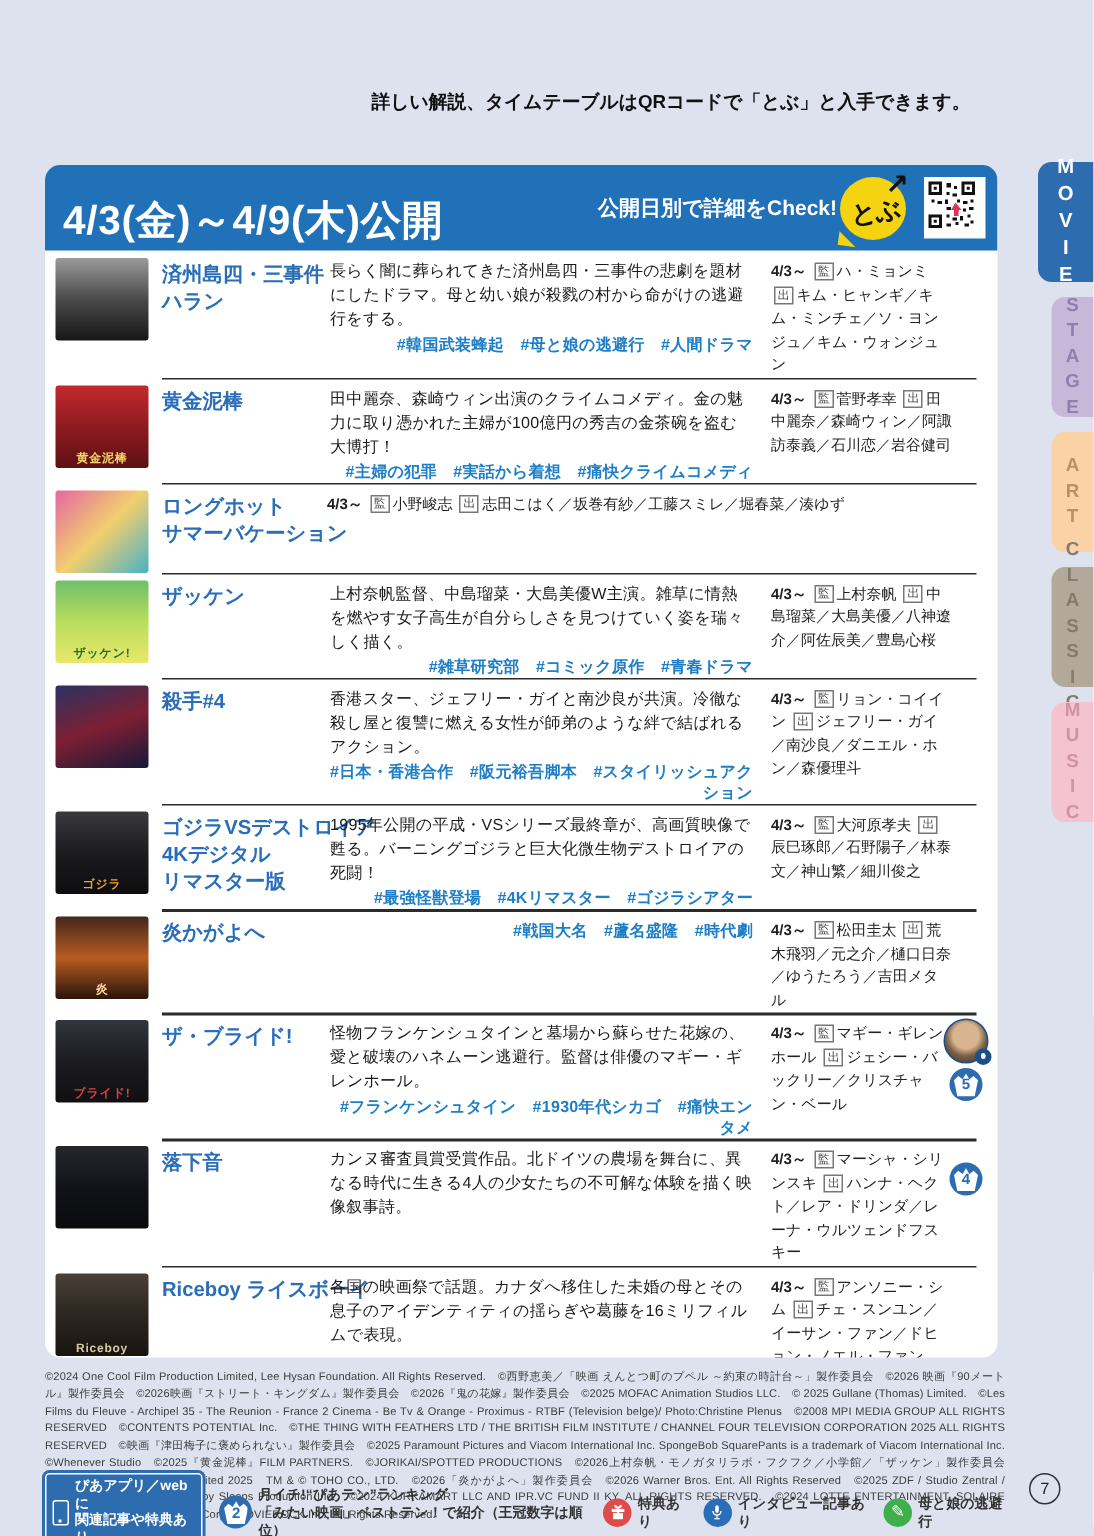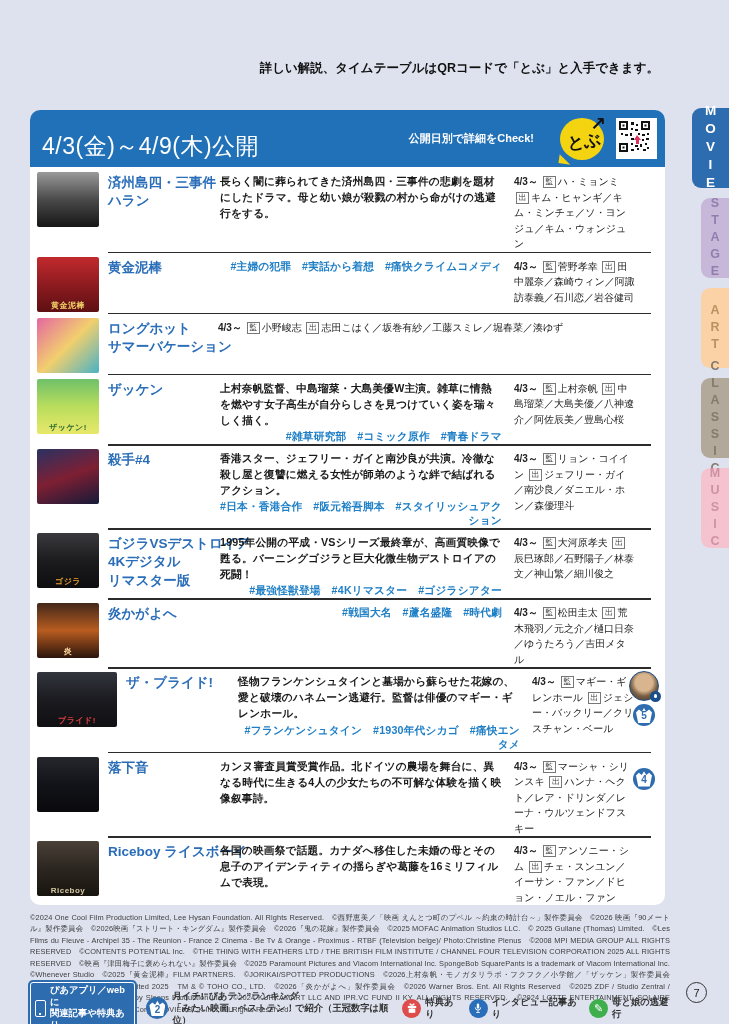--- a/index.html
+++ b/index.html
@@ -3,43 +3,43 @@
 <meta charset="utf-8">
 <style>
   html,body{margin:0;padding:0;}
   body{
     width:729px;height:1024px;position:relative;overflow:hidden;
     background:#dde2ee;
     font-family:"Liberation Sans","DejaVu Sans",sans-serif;
     -webkit-font-smoothing:antialiased;
   }
   
-  .top-note{position:absolute;top:60px;right:70px;font-size:12.5px;font-weight:700;color:#111;}
+  .top-note{position:absolute;top:60px;right:82px;font-size:12.5px;font-weight:700;color:#111;}
   
   .card{position:absolute;left:30px;top:110px;width:635px;height:795px;background:#fff;border-radius:10px;overflow:hidden;}
   .card-header{height:57px;background:#2171b8;display:flex;align-items:center;position:relative;}
-  .card-header .band-title{color:#fff;font-size:23px;font-weight:400;margin:16px 0 0 12px;letter-spacing:.5px;}
-  .card-header .check-label{color:#fff;font-size:11px;font-weight:700;margin-left:auto;margin-right:24px;}
+  .card-header .band-title{color:#fff;font-size:27px;font-weight:700;margin:16px 0 0 12px;letter-spacing:.5px;}
+  .card-header .check-label{color:#fff;font-size:14px;font-weight:700;margin-left:auto;margin-right:0;}
   .tobu-logo{position:relative;width:52px;height:50px;margin-right:6px;flex:0 0 auto;}
   .tobu-bubble{position:absolute;left:2px;top:4px;width:44px;height:42px;background:#f4d411;border-radius:50%;}
   .tobu-tail{position:absolute;left:1px;bottom:0;width:0;height:0;border-left:12px solid #f4d411;border-top:9px solid transparent;transform:rotate(8deg);}
   .tobu-text{position:absolute;left:9px;top:16px;font-size:17px;font-weight:700;color:#111;transform:rotate(-8deg);letter-spacing:-1px;}
   .tobu-arrow{position:absolute;right:4px;top:-2px;font-size:19px;font-weight:700;color:#111;}
   .qr{width:37px;height:37px;background:#fff;margin-right:8px;flex:0 0 auto;padding:2px;}
   .qr svg{display:block;width:33px;height:33px;}
   
   .movie-list{position:absolute;top:57px;left:0;right:0;bottom:0;display:flex;flex-direction:column;}
   .movie-row{flex:1 1 0;display:flex;position:relative;align-items:flex-start;padding-top:5px;box-sizing:border-box;}
   .movie-row:not(.first)::before{content:"";position:absolute;top:0;left:78px;right:14px;height:1.5px;background:#2b2b2b;}
   .poster{width:62px;height:55px;margin:0 9px 0 7px;border-radius:2px;position:relative;flex:0 0 auto;overflow:hidden;}
   .thumb-label{position:absolute;bottom:1px;left:0;width:100%;text-align:center;font-size:8px;font-weight:700;letter-spacing:.5px;}
   .m-title{width:108px;flex:0 0 auto;color:#2a6db8;font-weight:700;font-size:13.5px;line-height:1.35;padding-top:2px;}
   .m-title div{white-space:nowrap;}
   .m-body{width:296px;flex:0 0 auto;padding:1px 10px 0 4px;box-sizing:border-box;}
-  .m-desc{font-size:10.7px;font-weight:700;color:#1a1a1a;line-height:1.5;letter-spacing:.2px;}
+  .m-desc{font-size:10.7px;font-weight:400;color:#1a1a1a;line-height:1.5;letter-spacing:.2px;}
   .m-tags{font-size:10.7px;font-weight:700;color:#1e7fc6;text-align:right;margin-top:2px;letter-spacing:.2px;}
   .m-credit{flex:1 1 auto;font-size:10px;color:#222;line-height:1.55;padding:2px 30px 0 2px;font-weight:500;}
   .m-credit .date{font-weight:600;}
   .mk{display:inline-block;border:1px solid #777;color:#444;font-size:8px;line-height:1;padding:1px 1.5px;margin:0 2px;vertical-align:1px;}
   .row-badges{position:absolute;right:6px;top:4px;width:30px;display:flex;flex-direction:column;align-items:center;gap:3px;}
   .avatar{width:30px;height:30px;border-radius:50%;background:radial-gradient(circle at 50% 38%,#d8b58e 0 38%,#7a6045 60%,#3c3027 100%);position:relative;border:1.5px solid #1c4f8a;box-sizing:border-box;}
   .mini-mic{position:absolute;right:-3px;bottom:-2px;width:11px;height:11px;border-radius:50%;background:#1c4f8a;}
   .mini-mic::before{content:"";position:absolute;left:4px;top:2.5px;width:3px;height:4.5px;background:#fff;border-radius:2px;}
   .crown-badge{width:22px;height:22px;border-radius:50%;background:#2e6cb0;position:relative;flex:0 0 auto;}
   .crown-badge .crown{position:absolute;left:3px;top:3px;width:16px;height:16px;background:#fff;
@@ -128,32 +128,34 @@
   </div>
   <div class="movie-list">
       <div class="movie-row first">
     <div class="poster" style="background: linear-gradient(rgb(154, 154, 154), rgb(74, 74, 74), rgb(22, 22, 22));"></div>
     <div class="m-title">
           <div>済州島四・三事件</div>
           <div>ハラン</div>
         </div>
     <div class="m-body">
       <div class="m-desc">長らく闇に葬られてきた済州島四・三事件の悲劇を題材にしたドラマ。母と幼い娘が殺戮の村から命がけの逃避行をする。</div>
+      <div class="m-tags">#韓国武装蜂起　#母と娘の逃避行　#人間ドラマ</div>
     </div>
     <div class="m-credit"><span class="date">4/3～ </span><span class="mk">監</span>ハ・ミョンミ <span class="mk">出</span>キム・ヒャンギ／キム・ミンチェ／ソ・ヨンジュ／キム・ウォンジュン</div>
 
   </div>
       <div class="movie-row">
     <div class="poster" style="background: linear-gradient(rgb(194, 42, 45), rgb(142, 27, 32), rgb(93, 16, 19));">
           <span class="thumb-label" style="color: rgb(243, 212, 106);">黄金泥棒</span>
         </div>
     <div class="m-title">
           <div>黄金泥棒</div>
         </div>
     <div class="m-body">
+      <div class="m-desc">田中麗奈、森崎ウィン出演のクライムコメディ。金の魅力に取り憑かれた主婦が100億円の秀吉の金茶碗を盗む大博打！</div>
       <div class="m-tags">#主婦の犯罪　#実話から着想　#痛快クライムコメディ</div>
     </div>
     <div class="m-credit"><span class="date">4/3～ </span><span class="mk">監</span>菅野孝幸 <span class="mk">出</span>田中麗奈／森崎ウィン／阿諏訪泰義／石川恋／岩谷健司</div>
 
   </div>
       <div class="movie-row">
     <div class="poster" style="background: linear-gradient(135deg, rgb(229, 103, 160), rgb(242, 207, 110), rgb(73, 178, 198));"></div>
     <div class="m-title">
           <div>ロングホット</div>
           <div>サマーバケーション</div>
@@ -210,21 +212,21 @@
     <div class="m-title">
           <div>炎かがよへ</div>
         </div>
     <div class="m-body">
       <div class="m-tags">#戦国大名　#蘆名盛隆　#時代劇</div>
     </div>
     <div class="m-credit"><span class="date">4/3～ </span><span class="mk">監</span>松田圭太 <span class="mk">出</span>荒木飛羽／元之介／樋口日奈／ゆうたろう／吉田メタル</div>
 
   </div>
       <div class="movie-row">
-    <div class="poster" style="background: linear-gradient(rgb(51, 54, 62), rgb(27, 27, 32), rgb(16, 16, 19)); padding-left: 18px;">
+    <div class="poster" style="background: linear-gradient(rgb(51, 54, 62), rgb(27, 27, 32), rgb(16, 16, 19));">
           <span class="thumb-label" style="color: rgb(224, 64, 64);">ブライド!</span>
         </div>
     <div class="m-title">
           <div>ザ・ブライド!</div>
         </div>
     <div class="m-body">
       <div class="m-desc">怪物フランケンシュタインと墓場から蘇らせた花嫁の、愛と破壊のハネムーン逃避行。監督は俳優のマギー・ギレンホール。</div>
       <div class="m-tags">#フランケンシュタイン　#1930年代シカゴ　#痛快エンタメ</div>
     </div>
     <div class="m-credit"><span class="date">4/3～ </span><span class="mk">監</span>マギー・ギレンホール <span class="mk">出</span>ジェシー・バックリー／クリスチャン・ベール</div>

